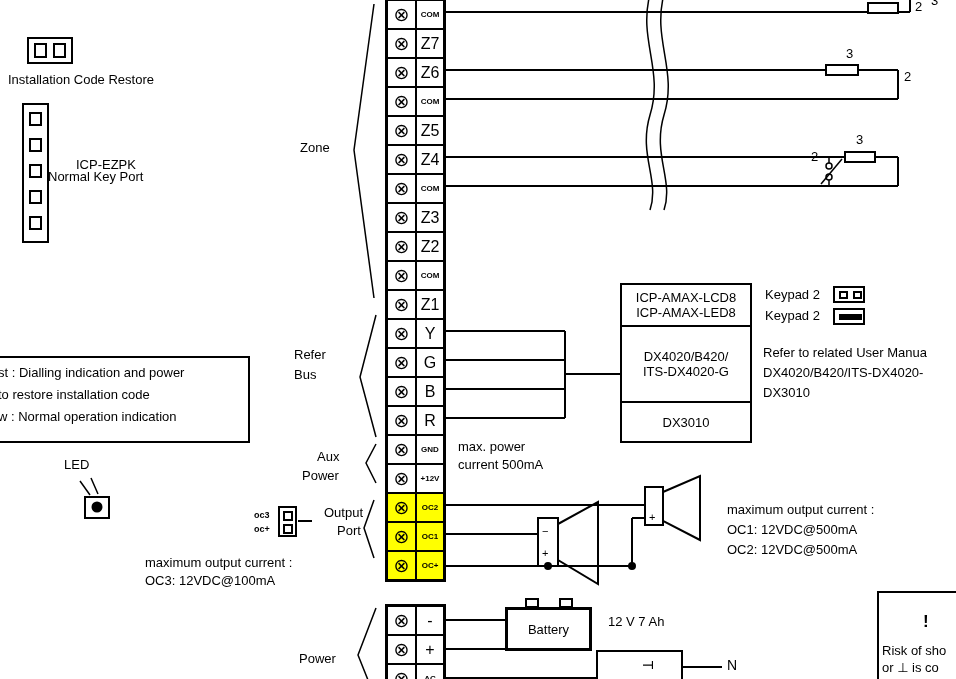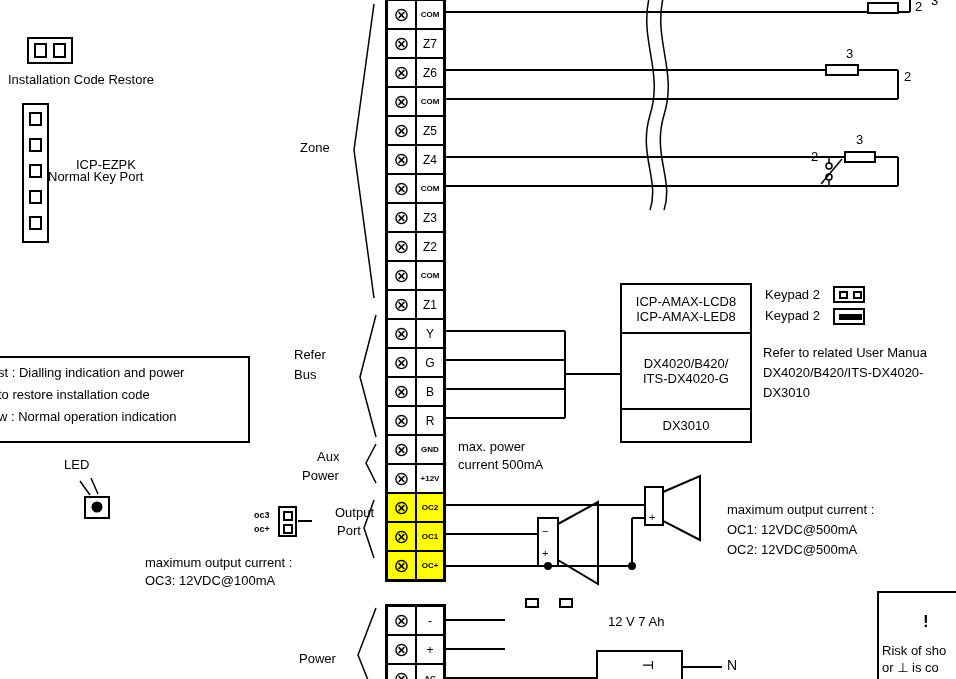--- a/index.html
+++ b/index.html
@@ -8,21 +8,21 @@
   #stage{position:relative;width:956px;height:679px;overflow:hidden;background:#fff}
   .txt{position:absolute;font-size:13px;white-space:nowrap;color:#000;line-height:1.15}
   .txt.b{font-weight:bold}
   .txt.tiny{font-size:9px;font-weight:bold}
   svg.wires{position:absolute;left:0;top:0;pointer-events:none}
 
   
   .strip{position:absolute;left:385px;width:61px;border:2px solid #000;display:flex;flex-direction:column;background:#fff}
   .trow{display:flex;height:29px;flex:none}
   .tsym{width:29px;flex:none;border:1px solid #000;display:flex;align-items:center;justify-content:center;font-size:19px;line-height:1}
-  .tlab{flex:1;border:1px solid #000;display:flex;align-items:center;justify-content:center;font-size:12px}
+  .tlab{flex:1;border:1px solid #000;display:flex;align-items:center;justify-content:center;font-size:16px}
   .sm{font-size:8px;font-weight:bold;letter-spacing:0}
   .hl{background:#ffff00}
   .devbox{position:absolute;left:620px;top:283px;width:132px;height:160px;border:2px solid #000;background:#fff;display:flex;flex-direction:column}
   .devsec{display:flex;flex-direction:column;align-items:center;justify-content:center;font-size:13px;border-bottom:2px solid #000}
   .devsec:last-child{border-bottom:none}
   .notebox{position:absolute;left:-8px;top:356px;width:258px;height:87px;border:2px solid #000;background:#fff;padding:4px 0 0 4px;font-size:13px;line-height:1.7}
 
   
   .icon-frame{position:absolute;border:2px solid #000;background:#fff}
   .icon-sq{position:absolute;border:2px solid #000;background:#fff}
@@ -236,26 +236,26 @@
   </div>
 
   <div class="txt" style="left:145px;top:556px">maximum output current :</div>
   <div class="txt" style="left:145px;top:574px">OC3: 12VDC@100mA</div>
 
   <div class="txt" style="left:300px;top:141px">Zone</div>
   <div class="txt" style="left:294px;top:348px">Refer</div>
   <div class="txt" style="left:294px;top:368px">Bus</div>
   <div class="txt" style="left:317px;top:450px">Aux</div>
   <div class="txt" style="left:302px;top:469px">Power</div>
-  <div class="txt" style="left:335px;top:506px">Output</div>
+  <div class="txt" style="left:324px;top:506px">Output</div>
   <div class="txt" style="left:337px;top:524px">Port</div>
   <div class="txt" style="left:299px;top:652px">Power</div>
 
   <div class="devbox">
-    <div class="devsec" style="height:49px">
+    <div class="devsec" style="height:42px">
       <div>ICP-AMAX-LCD8</div>
       <div>ICP-AMAX-LED8</div>
     </div>
     <div class="devsec" style="height:76px">
       <div>DX4020/B420/</div>
       <div>ITS-DX4020-G</div>
     </div>
     <div class="devsec" style="flex:1">
       <div>DX3010</div>
     </div>
@@ -279,20 +279,23 @@
   <div class="txt" style="left:458px;top:458px">current 500mA</div>
 
   <div class="txt" style="left:727px;top:503px">maximum output current :</div>
   <div class="txt" style="left:727px;top:523px">OC1: 12VDC@500mA</div>
   <div class="txt" style="left:727px;top:543px">OC2: 12VDC@500mA</div>
 
   <div class="txt" style="left:542px;top:525px;font-size:11px">−</div>
   <div class="txt" style="left:542px;top:547px;font-size:11px">+</div>
   <div class="txt" style="left:649px;top:511px;font-size:11px">+</div>
 
+  <div class="battery">
+      <span>Battery</span>
+    </div>
   <div class="txt" style="left:608px;top:615px">12 V 7 Ah</div>
   <div class="trot">T</div>
   <div class="txt" style="left:727px;top:657px;font-size:14px">N</div>
 
   <div class="warnbox"></div>
   <div class="txt b" style="left:923px;top:612px;font-size:17px">!</div>
   <div class="txt" style="left:882px;top:644px">Risk of sho</div>
   <div class="txt" style="left:882px;top:661px">or ⊥ is co</div>
 
   <div class="txt" style="left:931px;top:-6px">3</div>

